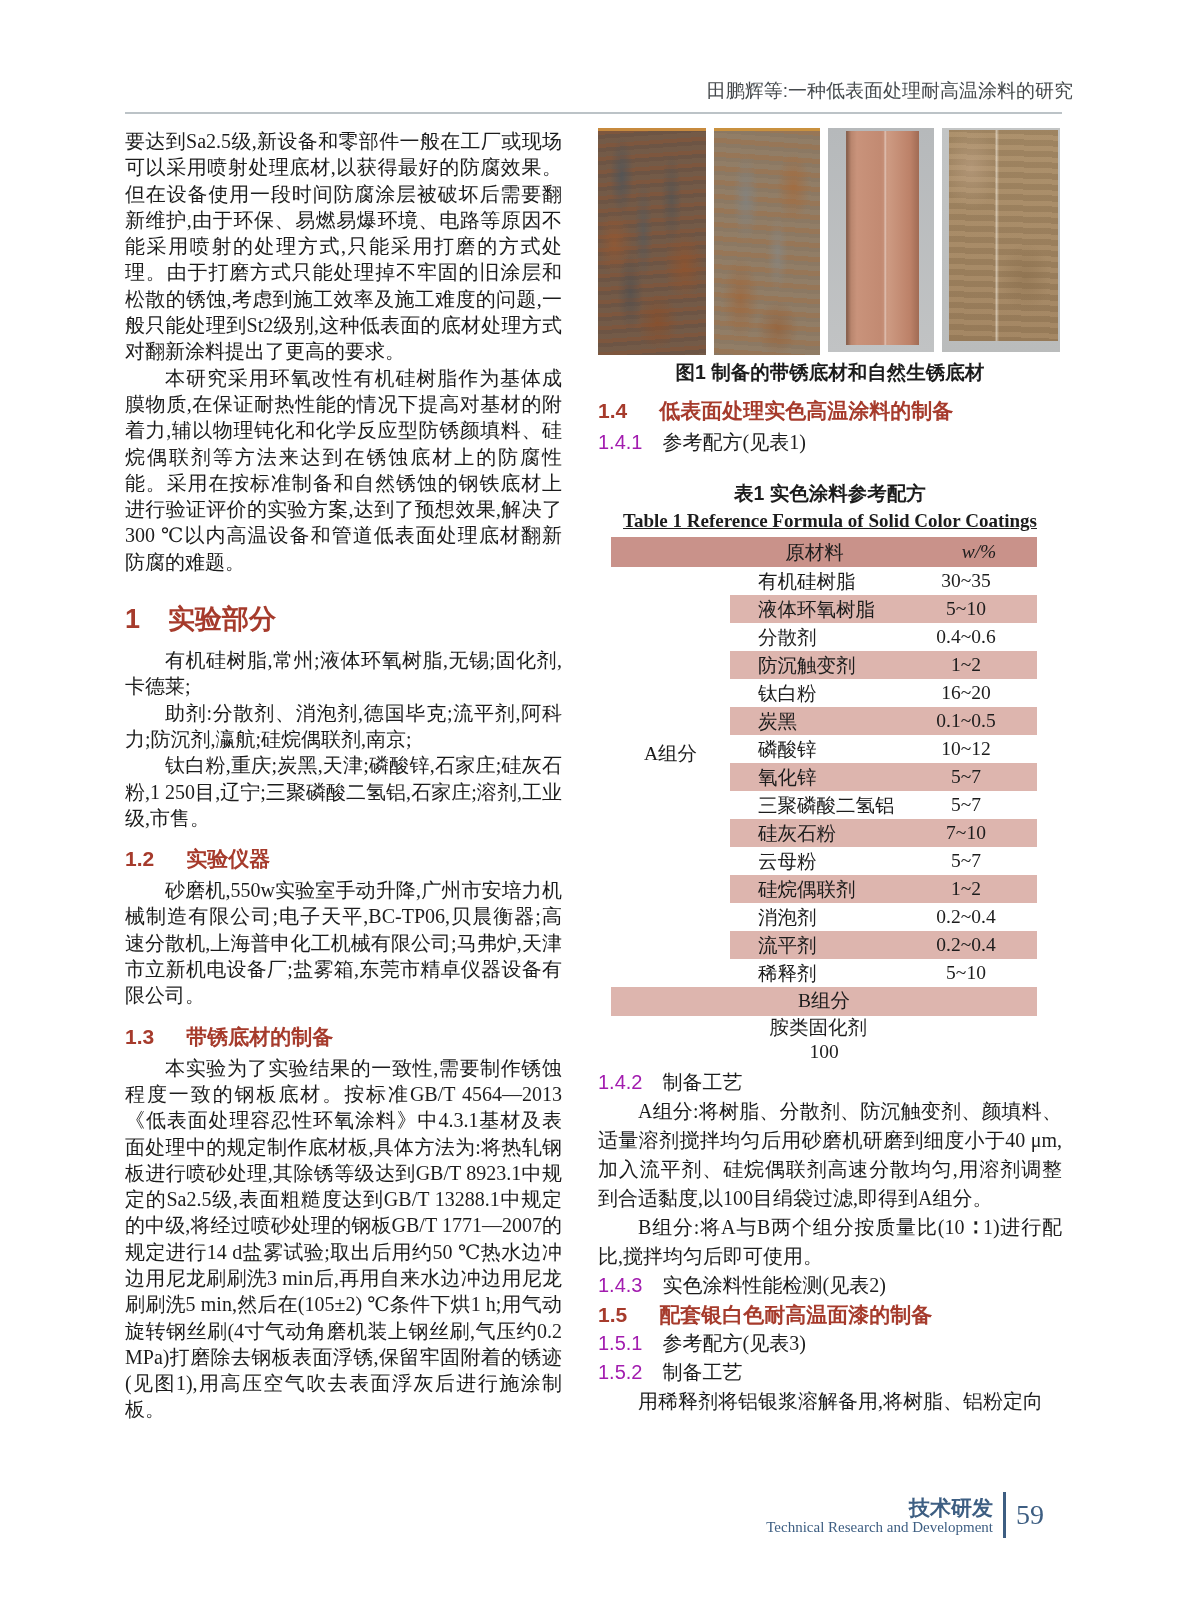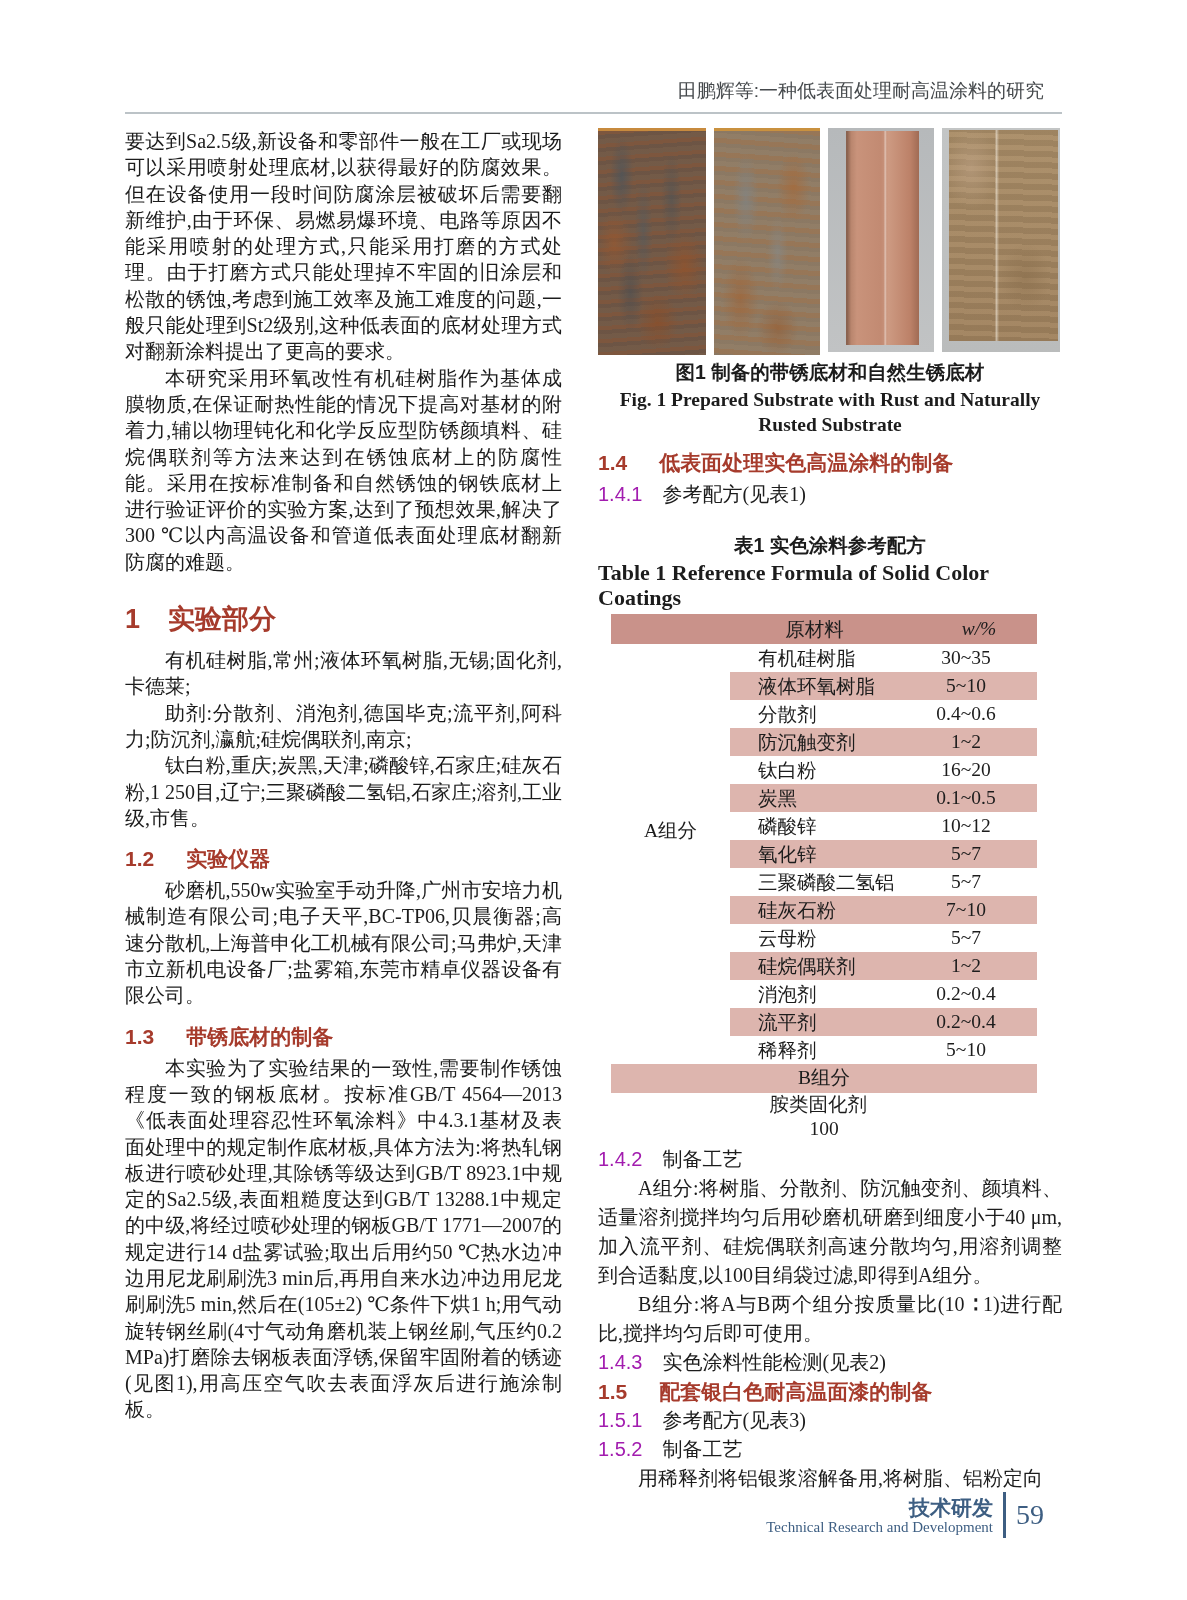--- a/index.html
+++ b/index.html
@@ -1,20 +1,20 @@
 <!DOCTYPE html>
 <html><head>
 <meta charset="utf-8">
 <style>
   html,body{margin:0;padding:0;background:#ffffff;}
   .page{position:relative;width:1187px;height:1600px;background:#ffffff;overflow:hidden;
         font-family:"Liberation Serif","DejaVu Serif",serif;color:#1c1c1c;}
 
   
-  .running-head{position:absolute;top:78px;right:143px;font-size:19px;color:#45494c;
+  .running-head{position:absolute;top:78px;right:114px;font-size:19px;color:#45494c;
         font-family:Liberation Sans, sans-serif;}
   .header-rule{position:absolute;top:112px;left:125px;width:937px;border-top:2px solid #bcc3c7;}
 
   
   .col-left{position:absolute;left:125px;top:128px;width:437px;font-size:20px;line-height:26.3px;
         text-align:justify;}
   .col-right{position:absolute;left:598px;top:128px;width:464px;font-size:20px;line-height:29px;
         text-align:justify;}
   p.bp{margin:0;text-indent:2em;}
   p.bp.noindent{text-indent:0;}
@@ -61,21 +61,21 @@
     repeating-linear-gradient(2deg, rgba(120,95,62,.25) 0 6px, rgba(180,150,110,.20) 6px 11px),
     linear-gradient(#ab906c,#a08361);}
 
   .fig-cap-zh{margin-top:7px;text-align:center;font-weight:bold;font-size:19.5px;line-height:26px;
       font-family:"Liberation Sans","DejaVu Sans",sans-serif;}
   .fig-cap-en{margin-top:2px;text-align:center;font-weight:bold;font-size:19.5px;line-height:25px;}
 
   
   .tbl-title-zh{margin-top:24px;text-align:center;font-weight:bold;font-size:19.5px;line-height:25px;
       font-family:"Liberation Sans","DejaVu Sans",sans-serif;}
-  .tbl-title-en{margin-top:2px;text-align:left;font-weight:bold;font-size:22px;line-height:25px;}
+  .tbl-title-en{margin-top:2px;text-align:center;font-weight:bold;font-size:19px;line-height:25px;text-decoration:underline;}
   .tbl{margin:4px 0 0 13px;width:426px;font-size:19.5px;text-align:left;line-height:normal;}
   .t-head{display:flex;height:30px;background:#c9928a;align-items:center;gap:39px;}
   .t-head .hc1{width:119px;}
   .t-head .hc2{width:165px;text-align:center;}
   .t-head .hc3{width:142px;text-align:center;font-style:italic;}
   .t-body{position:relative;}
   .t-row{display:flex;height:28px;align-items:center;}
   .t-spacer{width:119px;}
   .t-strip{display:flex;width:307px;height:100%;align-items:center;}
   .t-row.stripe .t-strip{background:#ddb5ae;}
@@ -132,21 +132,20 @@
 
   <div class="col-right">
 
     <div class="figure">
       <div class="photo photo1"></div>
       <div class="photo photo2"></div>
       <div class="photo photo3"></div>
       <div class="photo photo4"></div>
     </div>
     <div class="fig-cap-zh">图1  制备的带锈底材和自然生锈底材</div>
-    <div class="fig-cap-en">Fig. 1  Prepared Substrate with Rust and Naturally Rusted Substrate</div>
 
     <div class="h2red gap-h14">
       <span class="hnum">1.4</span><span>低表面处理实色高温涂料的制备</span>
     </div>
     <div class="h3">
       <span class="hnum">1.4.1</span><span>参考配方(见表1)</span>
     </div>
 
     <div class="tbl-title-zh">表1  实色涂料参考配方</div>
     <div class="tbl-title-en">Table 1  Reference Formula of Solid Color Coatings</div>

